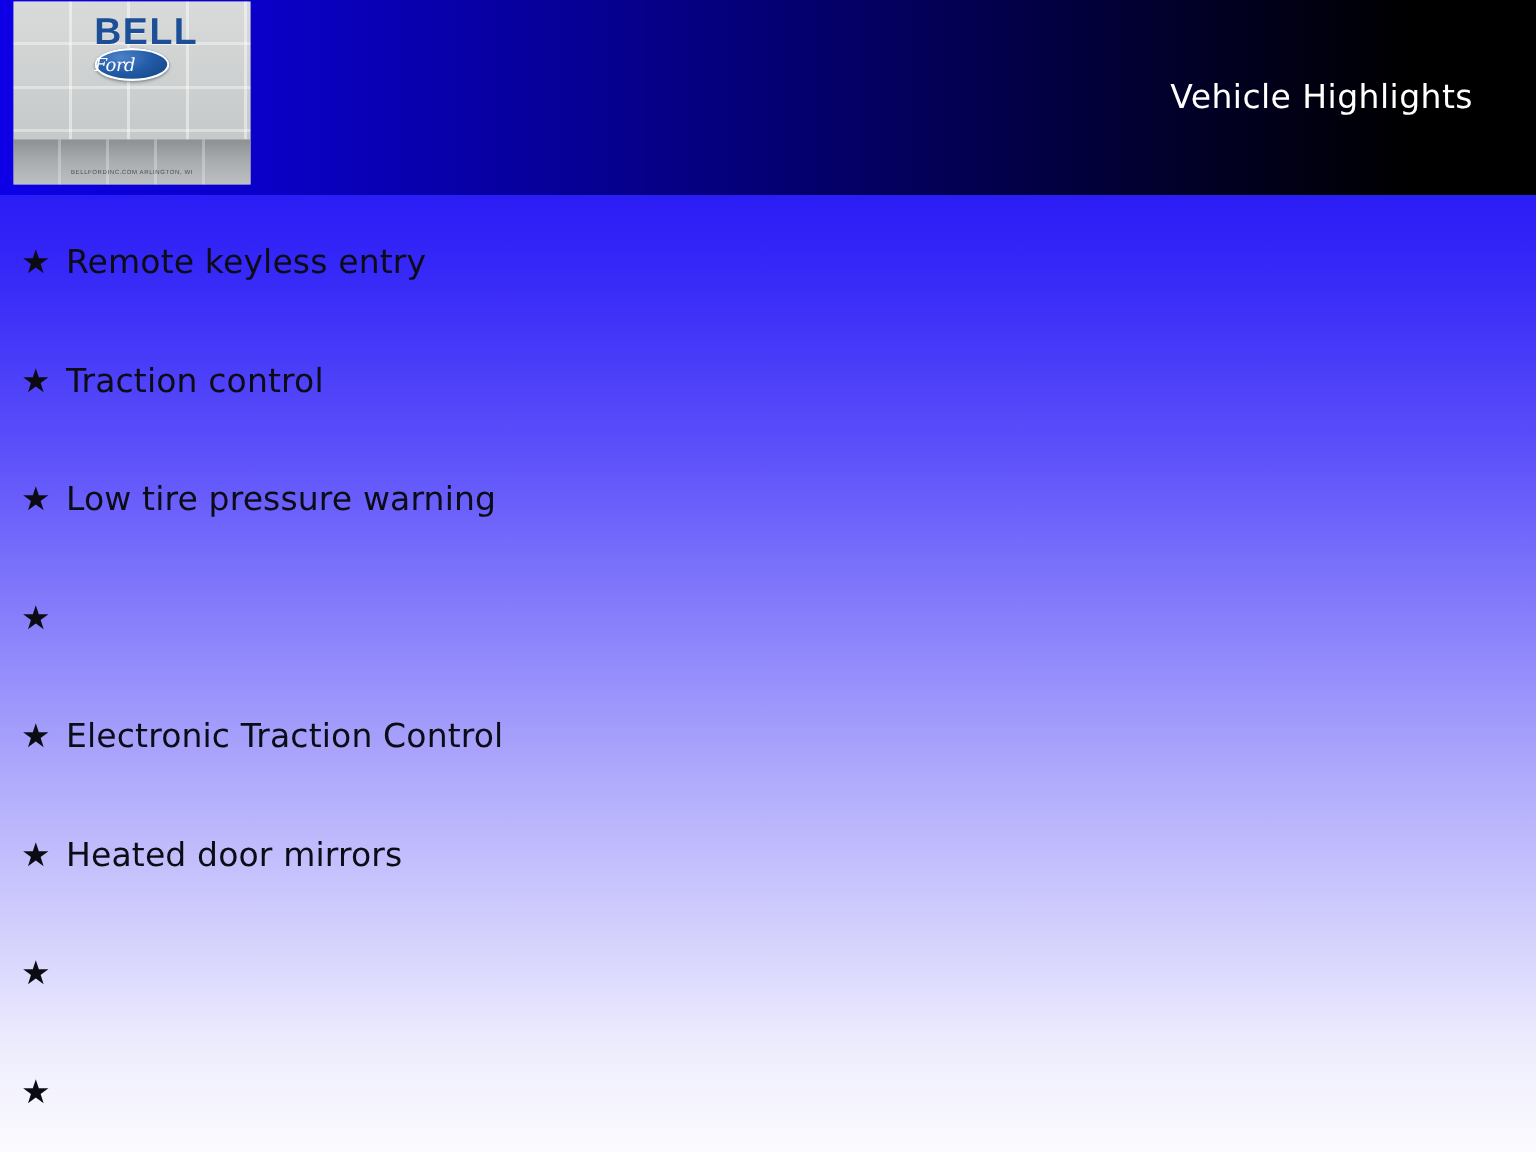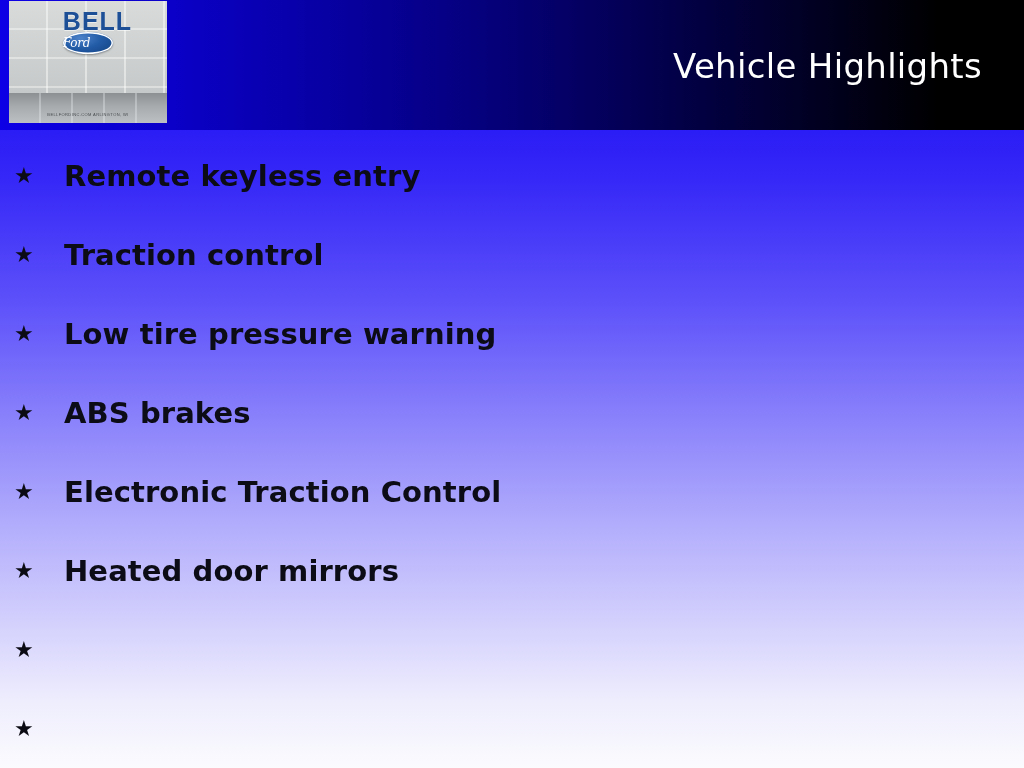--- a/index.html
+++ b/index.html
@@ -47,21 +47,21 @@
       #010020 820px,
       #000000 940px,
       #000000 1024px);
   }
 
   .header-title {
     position: absolute;
     right: 42px;
     top: 48px;
     color: #ffffff;
-    font-size: 34px;
+    font-size: 22px;
     font-weight: 400;
     letter-spacing: 0.3px;
     line-height: 36px;
     white-space: nowrap;
   }
 
   
   .dealer-logo {
     position: absolute;
     left: 9px;
@@ -183,25 +183,24 @@
   .hl-star {
     color: #0b0b14;
     font-size: 22px;
     line-height: 22px;
     width: 30px;
     flex: 0 0 30px;
   }
 
   .hl-label {
     color: #0c0c16;
-    font-size: 29px;
+    font-size: 22px;
     line-height: 34px;
-    font-weight: 700;
+    font-weight: 400;
     letter-spacing: 0.1px;
-    margin-left: 20px;
   }
 </style>
 </head>
 <body>
 
 <div class="slide">
 
   <div class="header">
     <div class="header-title">Vehicle Highlights</div>
   </div>
@@ -224,21 +223,20 @@
       <li class="hl-item" style="top: 105px;">
         <span class="hl-star">★</span>
         <span class="hl-label">Traction control</span>
       </li>
       <li class="hl-item" style="top: 184px;">
         <span class="hl-star">★</span>
         <span class="hl-label">Low tire pressure warning</span>
       </li>
       <li class="hl-item" style="top: 263px;">
         <span class="hl-star">★</span>
-        <span class="hl-label">ABS brakes</span>
       </li>
       <li class="hl-item" style="top: 342px;">
         <span class="hl-star">★</span>
         <span class="hl-label">Electronic Traction Control</span>
       </li>
       <li class="hl-item" style="top: 421px;">
         <span class="hl-star">★</span>
         <span class="hl-label">Heated door mirrors</span>
       </li>
       <li class="hl-item" style="top: 500px;">

